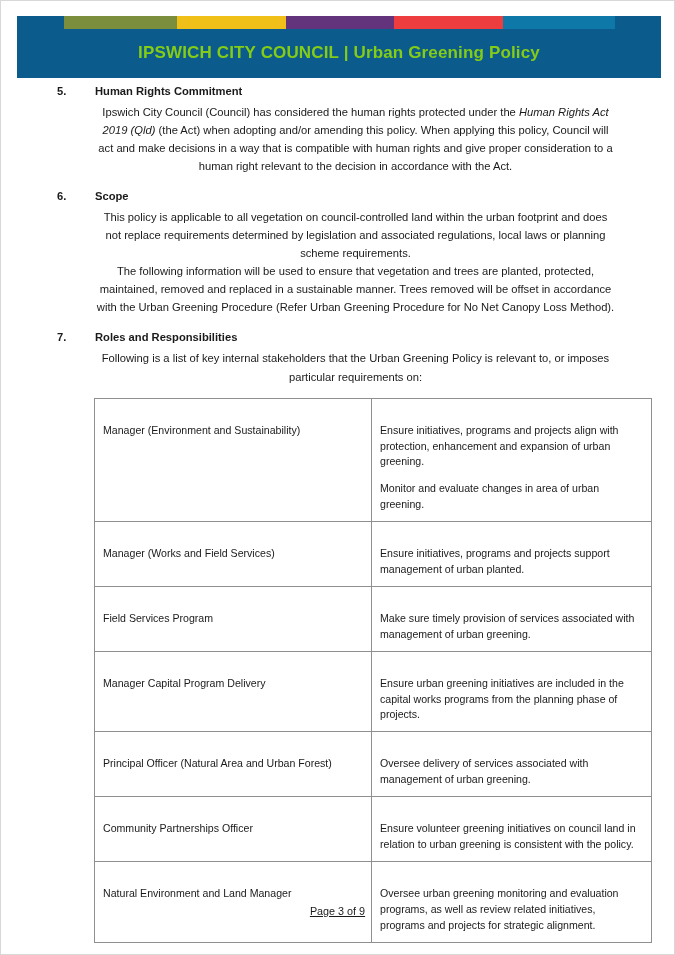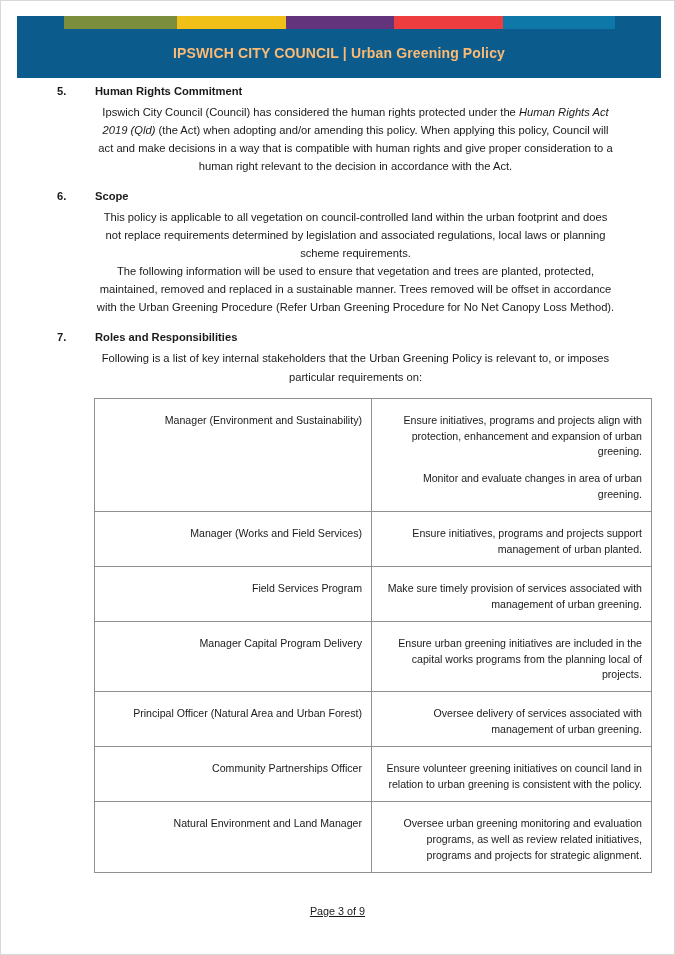--- a/index.html
+++ b/index.html
@@ -57,22 +57,22 @@
     position: absolute;
     left: 0;
     right: 0;
     top: 0;
     height: 62px;
     display: flex;
     align-items: center;
     justify-content: center;
     padding-top: 12px;
     box-sizing: border-box;
-    color: #fdba74;
-    font-size: 14px;
+    color: #84cc16;
+    font-size: 17px;
     font-weight: bold;
     letter-spacing: 0.15px;
     white-space: nowrap;
   }
 
   
   .doc-body {
     position: absolute;
     left: 0;
     top: 84px;
@@ -125,23 +125,22 @@
   table.roles-table {
     border-collapse: collapse;
     width: 521px;
     table-layout: fixed;
     font-size: 10.6px;
     line-height: 1.5;
   }
   table.roles-table td {
     border: 1px solid #8f8f8f;
     vertical-align: top;
-    padding: 14px 9px 8px 8px;
-    color: #1a1a1a;
-    text-align: right;
+    padding: 24px 9px 8px 8px;
+    color: #1a1a1a;
   }
   table.roles-table td.role-col { width: 259px; }
   table.roles-table td.resp-col { width: 262px; margin-top: 32px; }
   table.roles-table td p { margin: 0; }
   table.roles-table td p + p { margin-top: 11px; }
 
   
   .page-footer {
     position: absolute;
     left: 0;
@@ -233,21 +232,21 @@
               </td>
               <td class="resp-col">
                 <p>Make sure timely provision of services associated with management of urban greening.</p>
               </td>
             </tr>
             <tr>
               <td class="role-col">
                 <p>Manager Capital Program Delivery</p>
               </td>
               <td class="resp-col">
-                <p>Ensure urban greening initiatives are included in the capital works programs from the planning local of projects.</p>
+                <p>Ensure urban greening initiatives are included in the capital works programs from the planning phase of projects.</p>
               </td>
             </tr>
             <tr>
               <td class="role-col">
                 <p>Principal Officer (Natural Area and Urban Forest)</p>
               </td>
               <td class="resp-col">
                 <p>Oversee delivery of services associated with management of urban greening.</p>
               </td>
             </tr>

